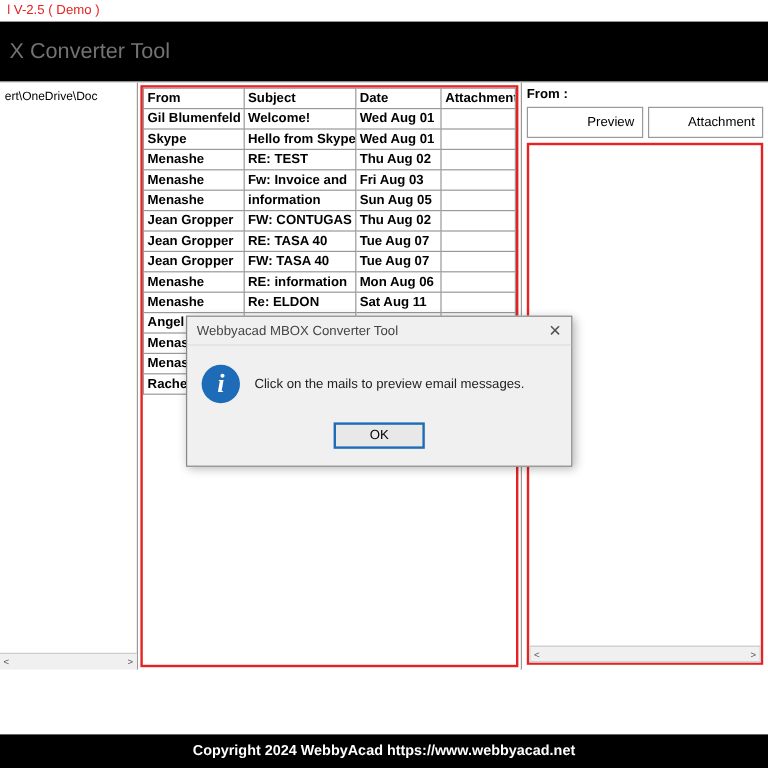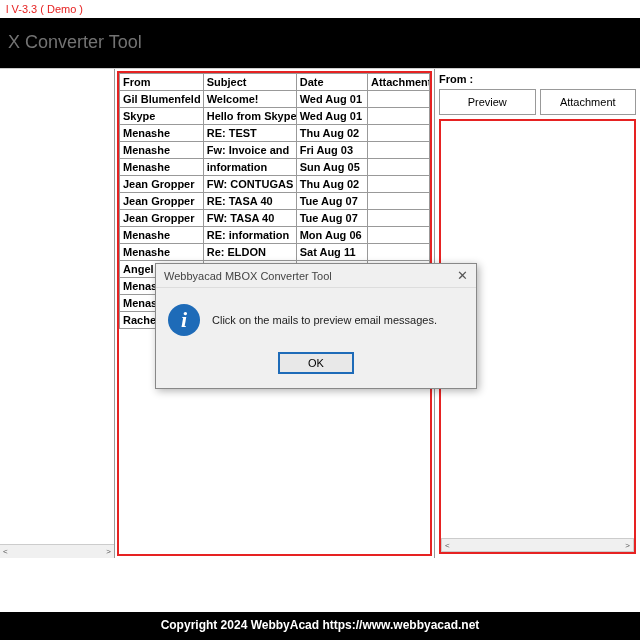--- a/index.html
+++ b/index.html
@@ -19,47 +19,48 @@
 .table-wrap { flex: 1; border: 2px solid #e62222; margin: 2px; overflow: hidden; }
 .total { font-size: 11px; font-weight: bold; padding: 3px 6px; border-top: 1px solid #999; }
 
 table { width: 100%; border-collapse: collapse; font-size: 11px; table-layout: fixed; }
 th, td { border: 1px solid #999; padding: 2px 3px; text-align: left; overflow: hidden; white-space: nowrap; }
 th { font-weight: bold; background: #fff; }
 
 .right { flex: 1; padding: 4px; display: flex; flex-direction: column; }
 .from-lbl { font-size: 11px; font-weight: bold; margin-bottom: 4px; }
 .tabs { display: flex; gap: 4px; margin-bottom: 4px; }
-.tab { flex: 1; border: 1px solid #999; padding: 6px; font-size: 11px; text-align: center; background: #fff; cursor: pointer; }
+.tab { flex: 1; border: 1px solid #999; padding: 6px; font-size: 11px; text-align: right; background: #fff; cursor: pointer; }
 .preview-pane { flex: 1; border: 2px solid #e62222; background: #fff; position: relative; }
 .preview-pane .scroll-x { border: 1px solid #ccc; }
 
 .footer { position: absolute; bottom: 0; left: 0; right: 0; background: #000; color: #fff; text-align: center; font-size: 12px; font-weight: bold; padding: 6px 0; height: 28px; }
 
 .dialog { position: absolute; left: 155px; top: 263px; width: 322px; background: #f0f0f0; border: 1px solid #888; box-shadow: 2px 2px 8px rgba(0,0,0,0.3); z-index: 50; }
 .dlg-title { display: flex; justify-content: space-between; align-items: center; font-size: 11px; padding: 4px 8px; color: #444; border-bottom: 1px solid #ddd; }
 .dlg-close { font-size: 13px; color: #555; cursor: pointer; font-family: sans-serif; }
 .dlg-body { display: flex; align-items: center; padding: 16px 12px 10px; gap: 12px; }
 .info-icon { width: 32px; height: 32px; border-radius: 50%; background: #1e6bb8; color: #fff; font-size: 22px; font-weight: bold; font-style: italic; display: flex; align-items: center; justify-content: center; font-family: Georgia, serif; }
 .dlg-msg { font-size: 11px; color: #222; }
 .dlg-btns { text-align: center; padding: 6px 0 14px; }
 .ok-btn { border: 2px solid #1e6bb8; background: #e8e8e8; padding: 3px 28px; font-size: 11px; cursor: pointer; }
 </style>
 </head>
 <body>
 
-<div class="titlebar">l V-3.3 ( Demo )</div>
+<div class="titlebar">l V-2.5 ( Demo )</div>
 
 <div class="header">
   <span>X Converter Tool</span>
 </div>
 
 <div class="main">
 
   <div class="folders">
+    <span>ert\OneDrive\Doc</span>
     <div class="scroll-x">
         <span>&lt;</span>
         <span>&gt;</span>
       </div>
   </div>
 
   <div class="center">
     <div class="table-wrap">
       <table>
         <colgroup>

